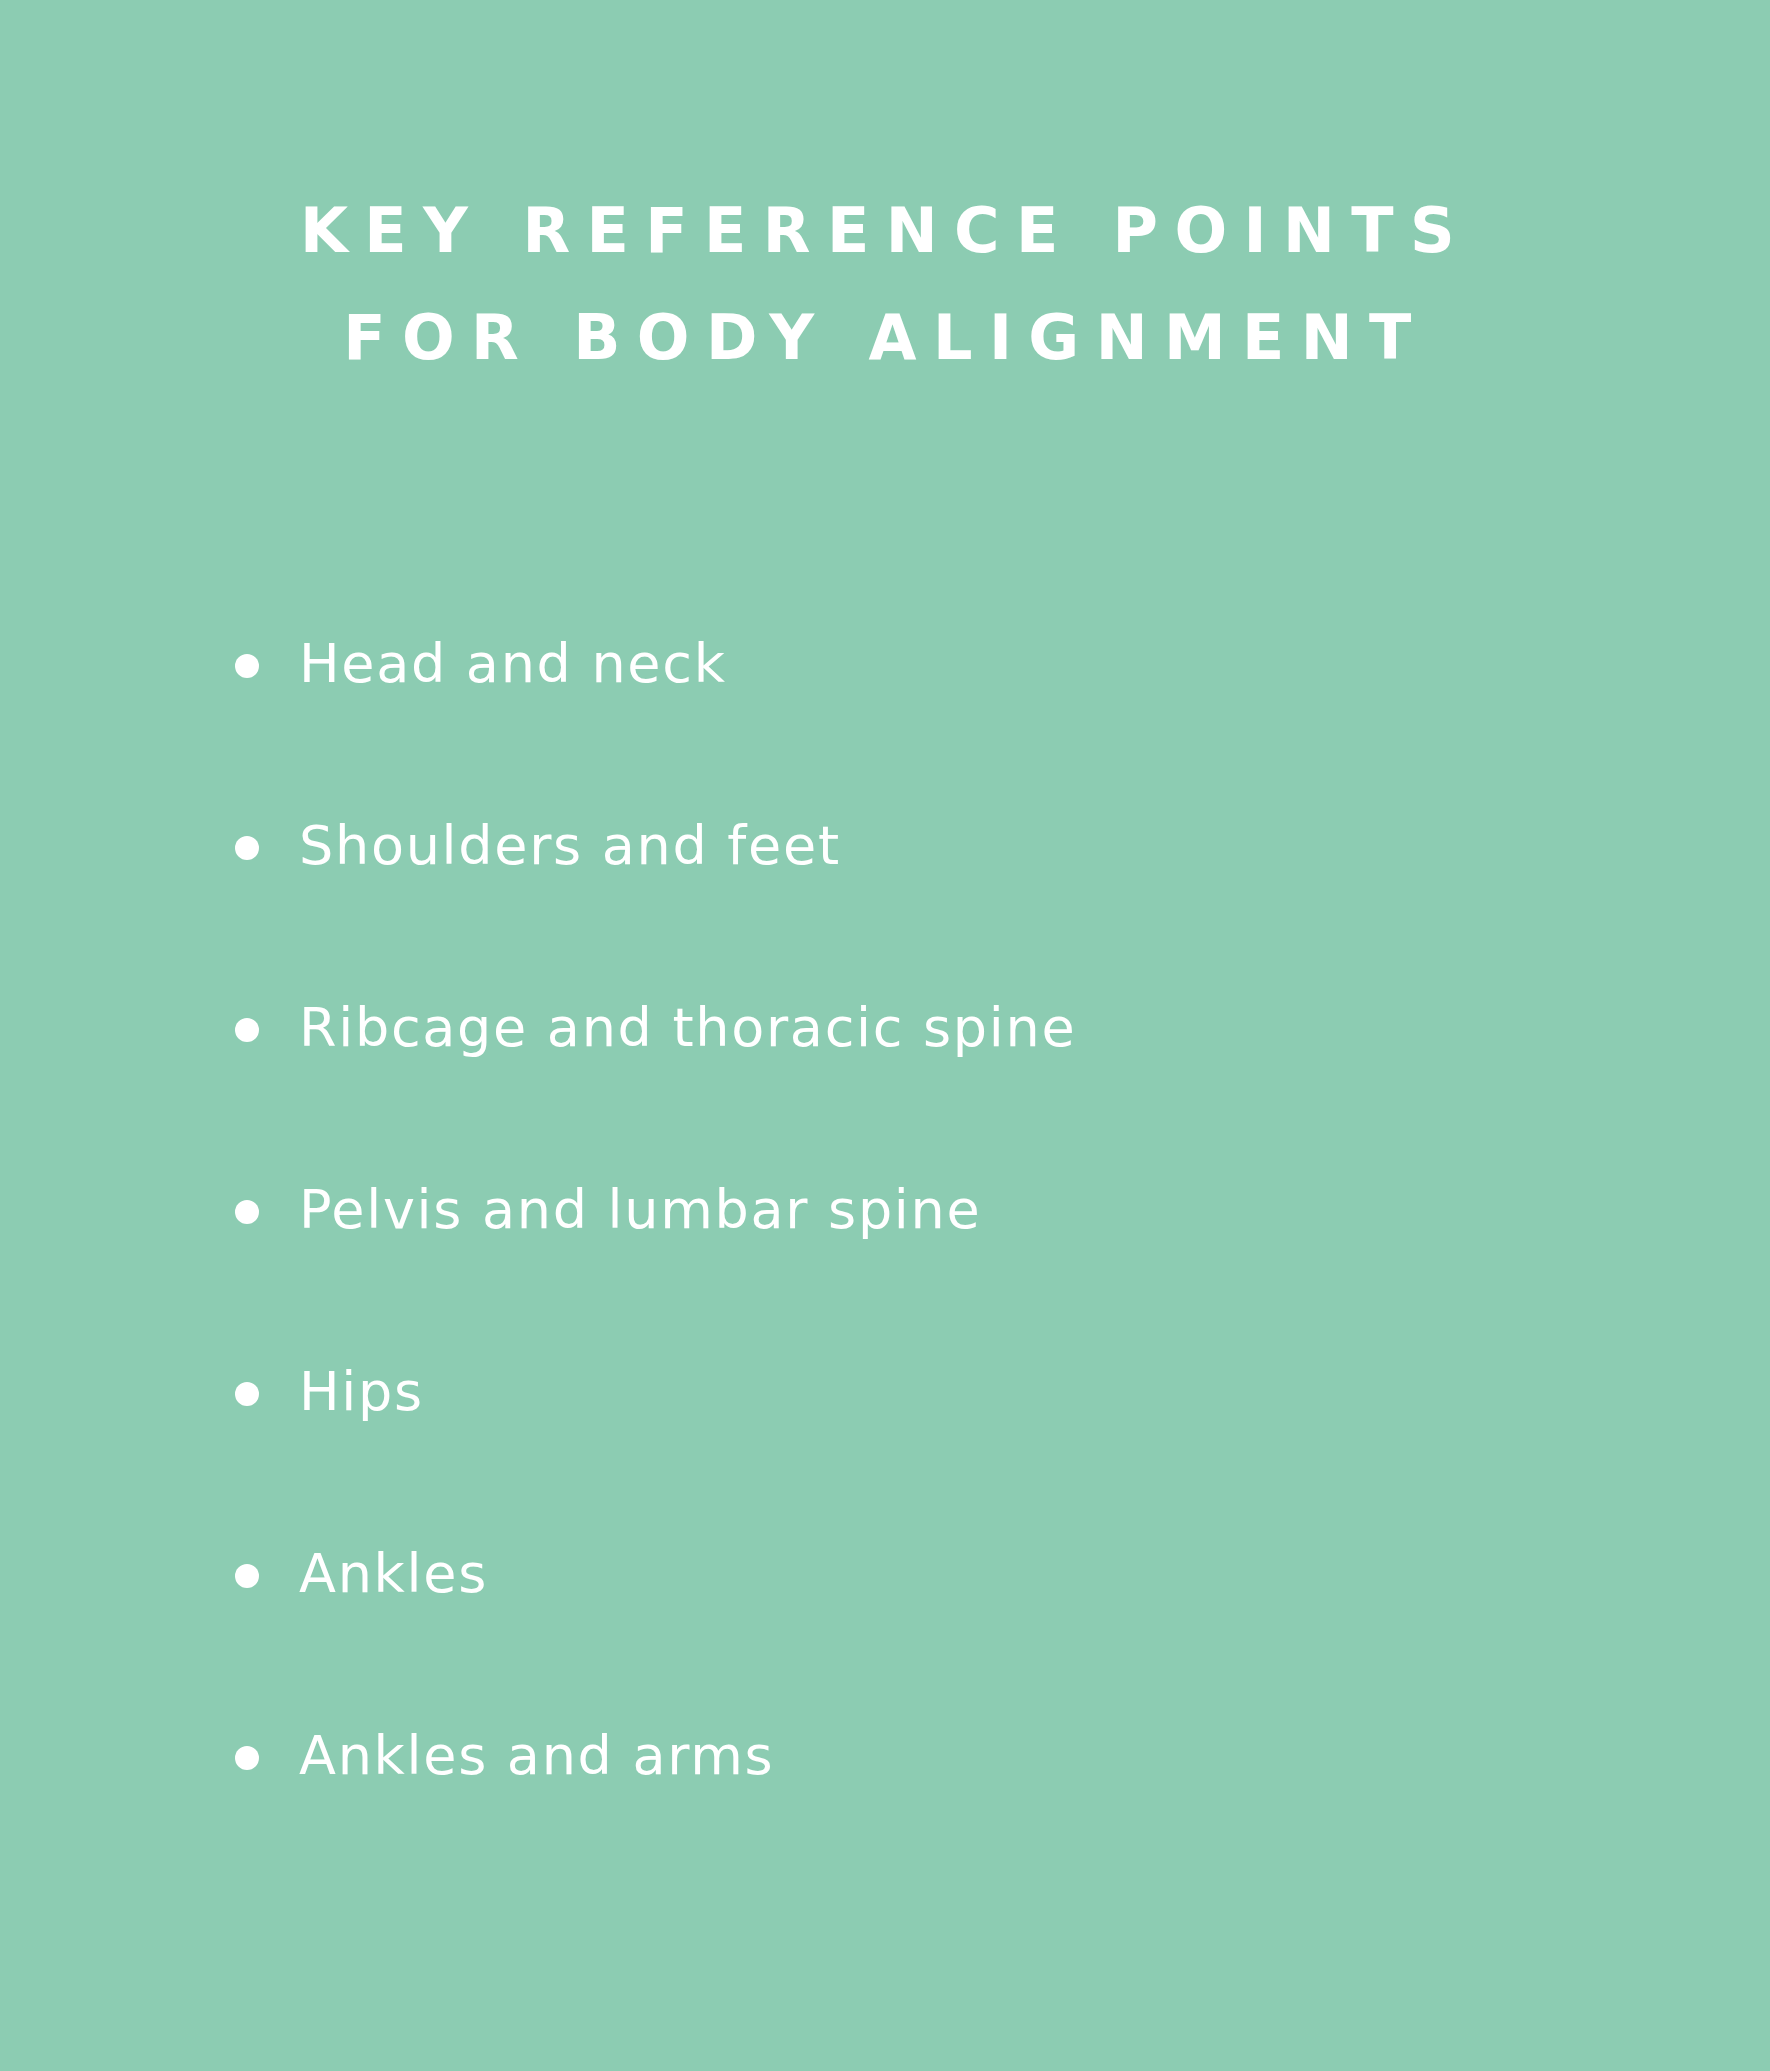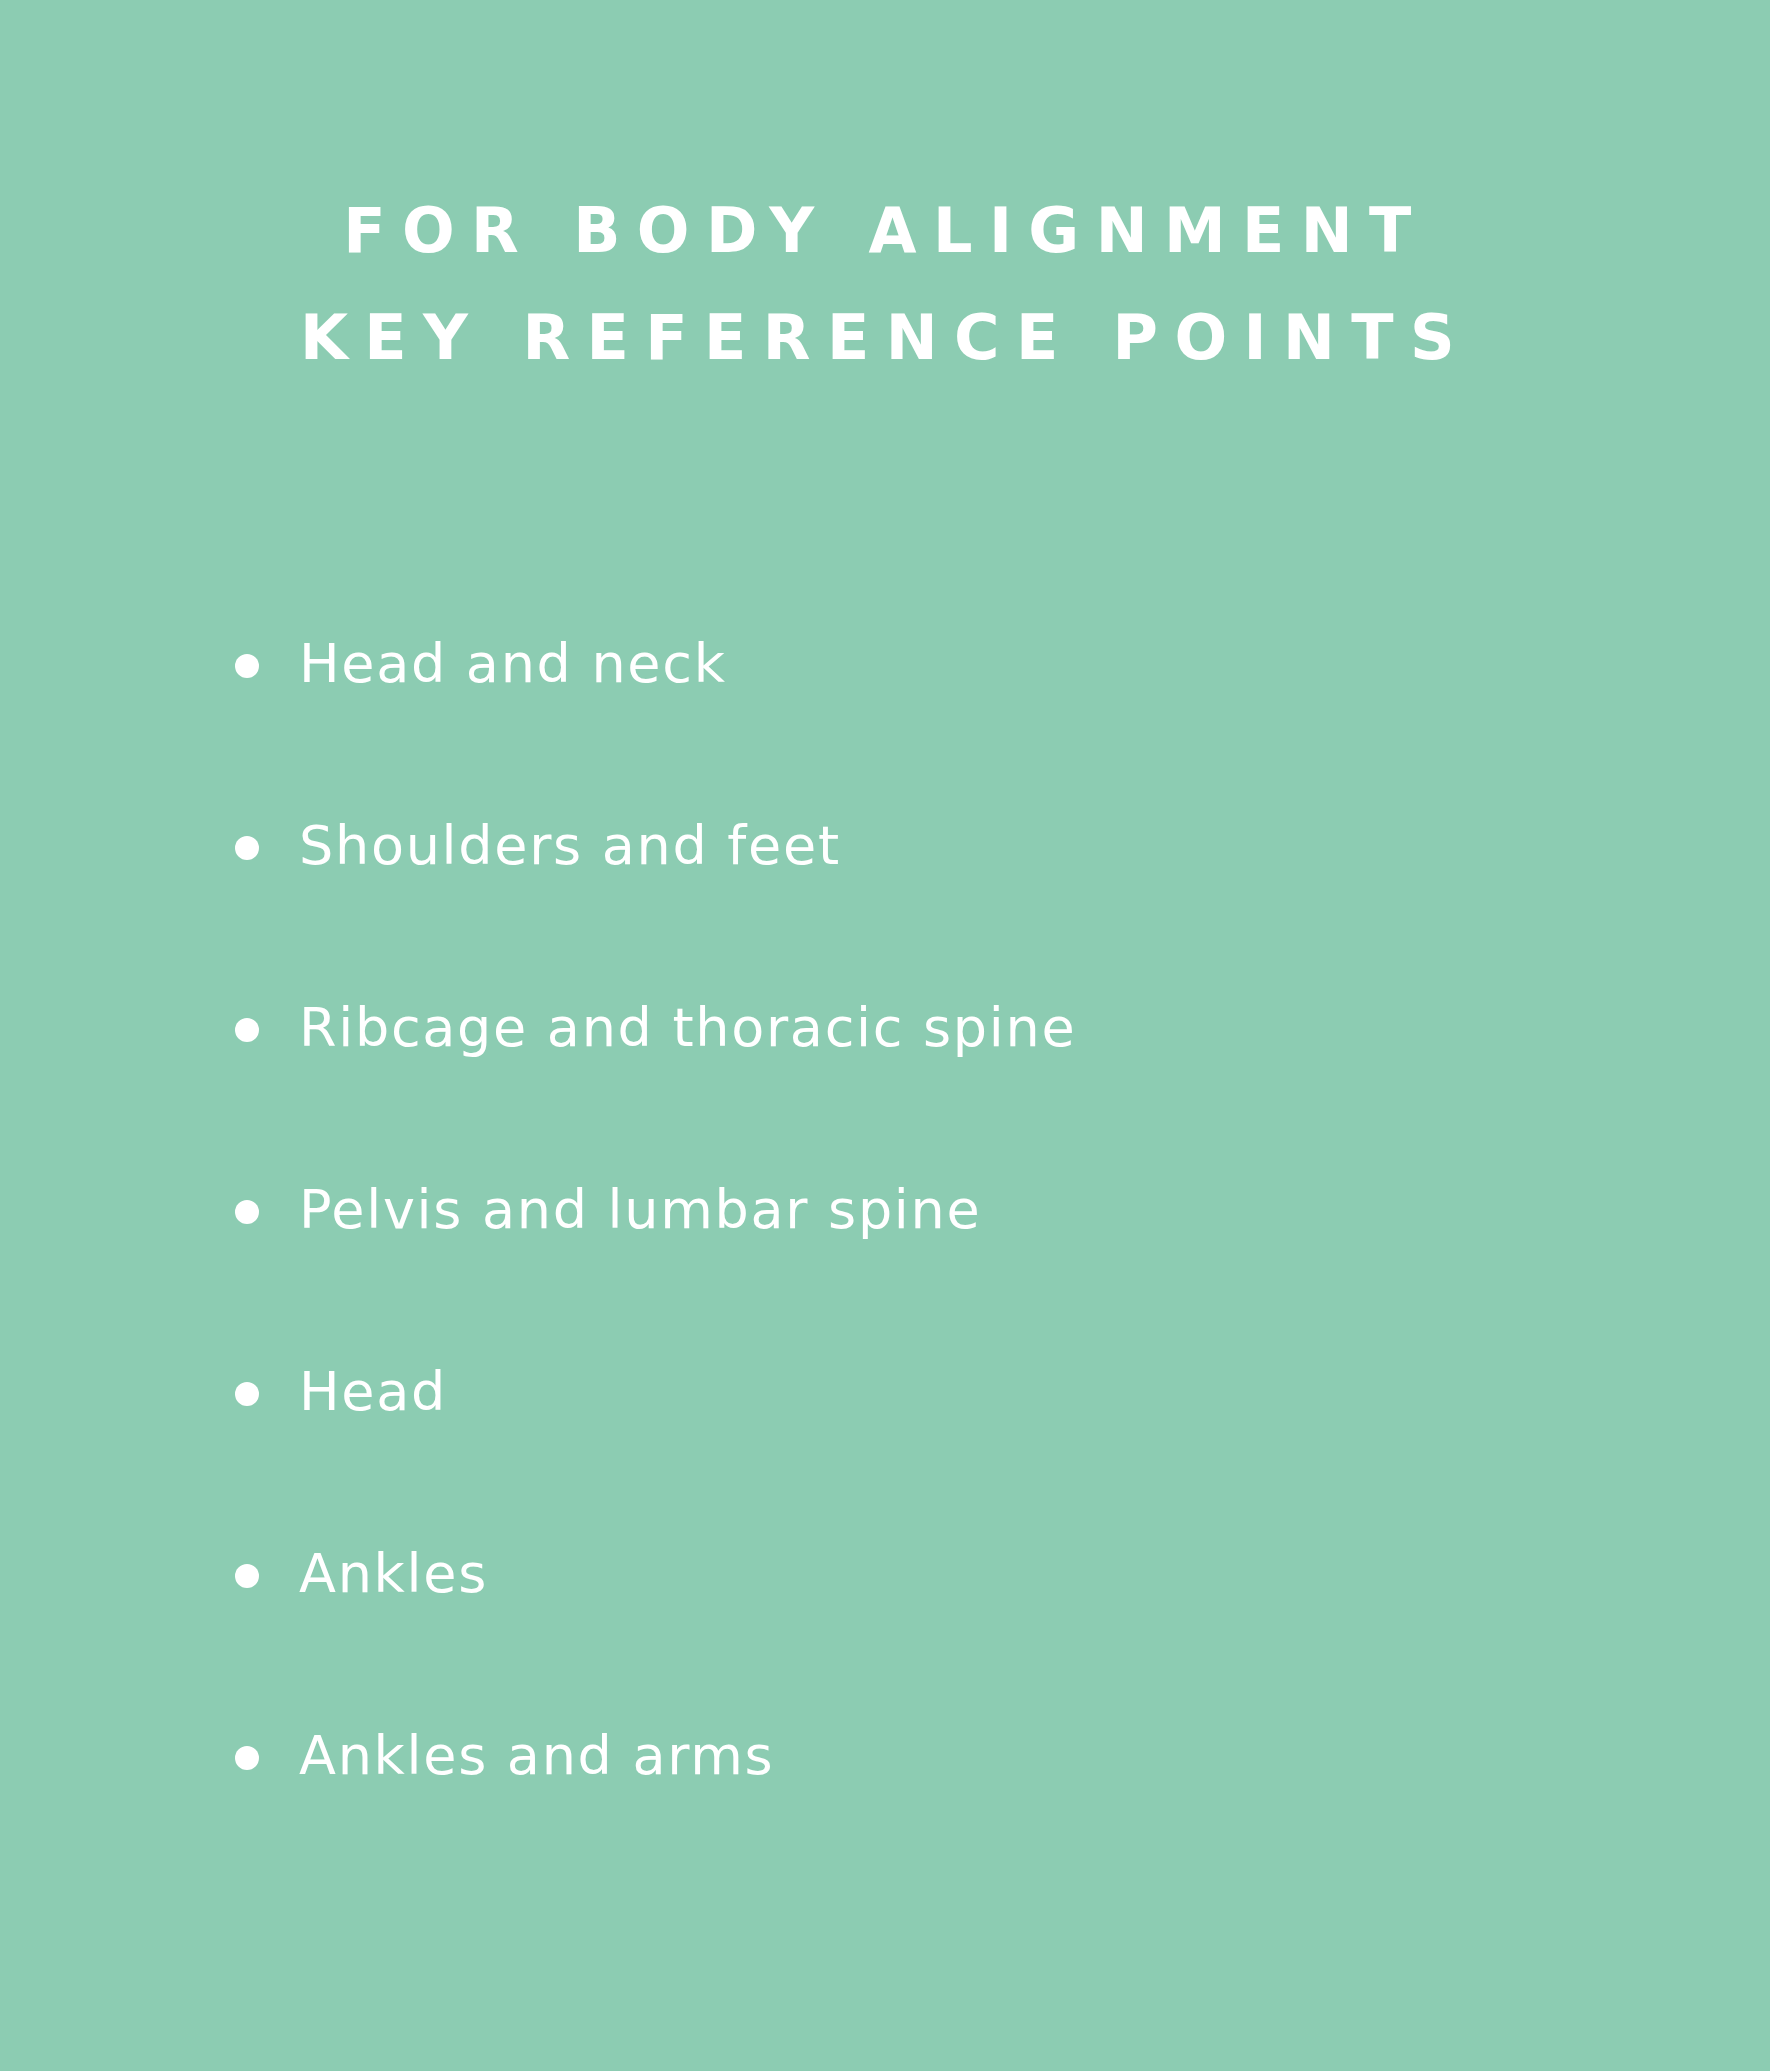--- a/index.html
+++ b/index.html
@@ -42,22 +42,22 @@
     font-size: 54px;
     line-height: 95px;
     letter-spacing: 1.7px;
     white-space: nowrap;
   }
 </style>
 </head>
 <body>
 
 <h1 class="title">
+  <span class="line">KEY REFERENCE POINTS</span>
   <span class="line">FOR BODY ALIGNMENT</span>
-  <span class="line">KEY REFERENCE POINTS</span>
 </h1>
 
 <ul class="list">
   <li class="item">
     <span class="dot"></span>
     <span class="label">Head and neck</span>
   </li>
   <li class="item">
     <span class="dot"></span>
     <span class="label">Shoulders and feet</span>
@@ -65,21 +65,21 @@
   <li class="item">
     <span class="dot"></span>
     <span class="label">Ribcage and thoracic spine</span>
   </li>
   <li class="item">
     <span class="dot"></span>
     <span class="label">Pelvis and lumbar spine</span>
   </li>
   <li class="item">
     <span class="dot"></span>
-    <span class="label">Head</span>
+    <span class="label">Hips</span>
   </li>
   <li class="item">
     <span class="dot"></span>
     <span class="label">Ankles</span>
   </li>
   <li class="item">
     <span class="dot"></span>
     <span class="label">Ankles and arms</span>
   </li>
 </ul>

